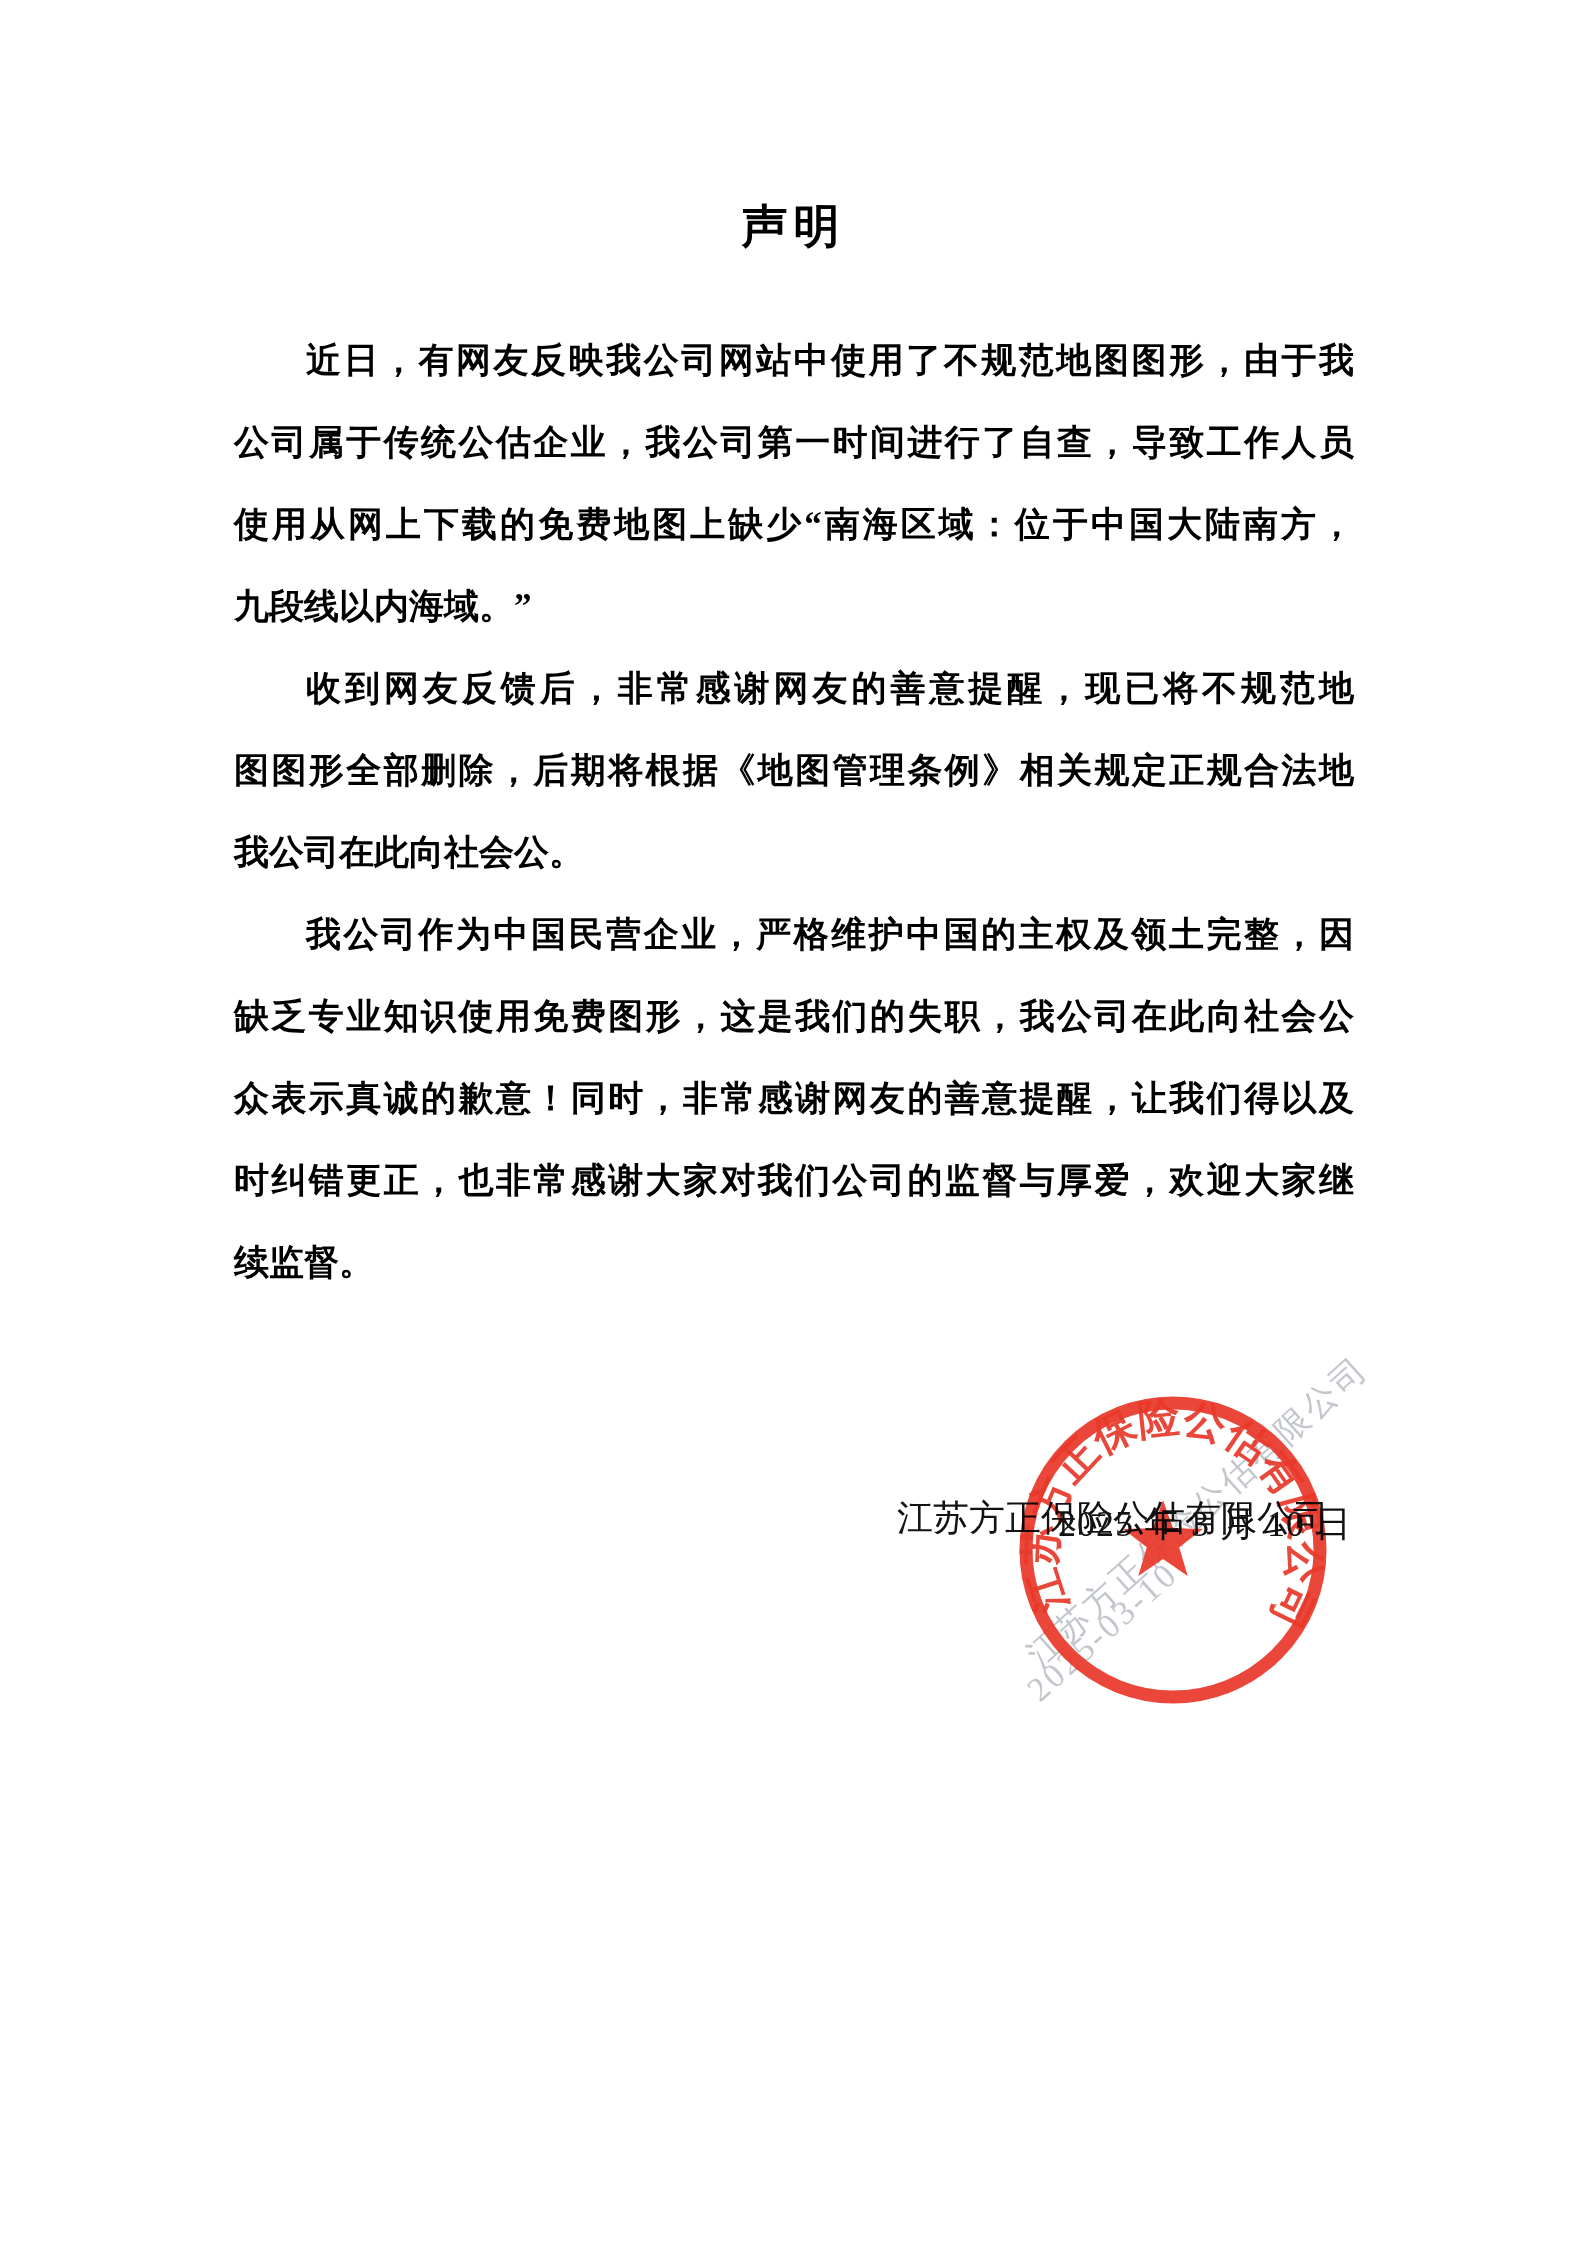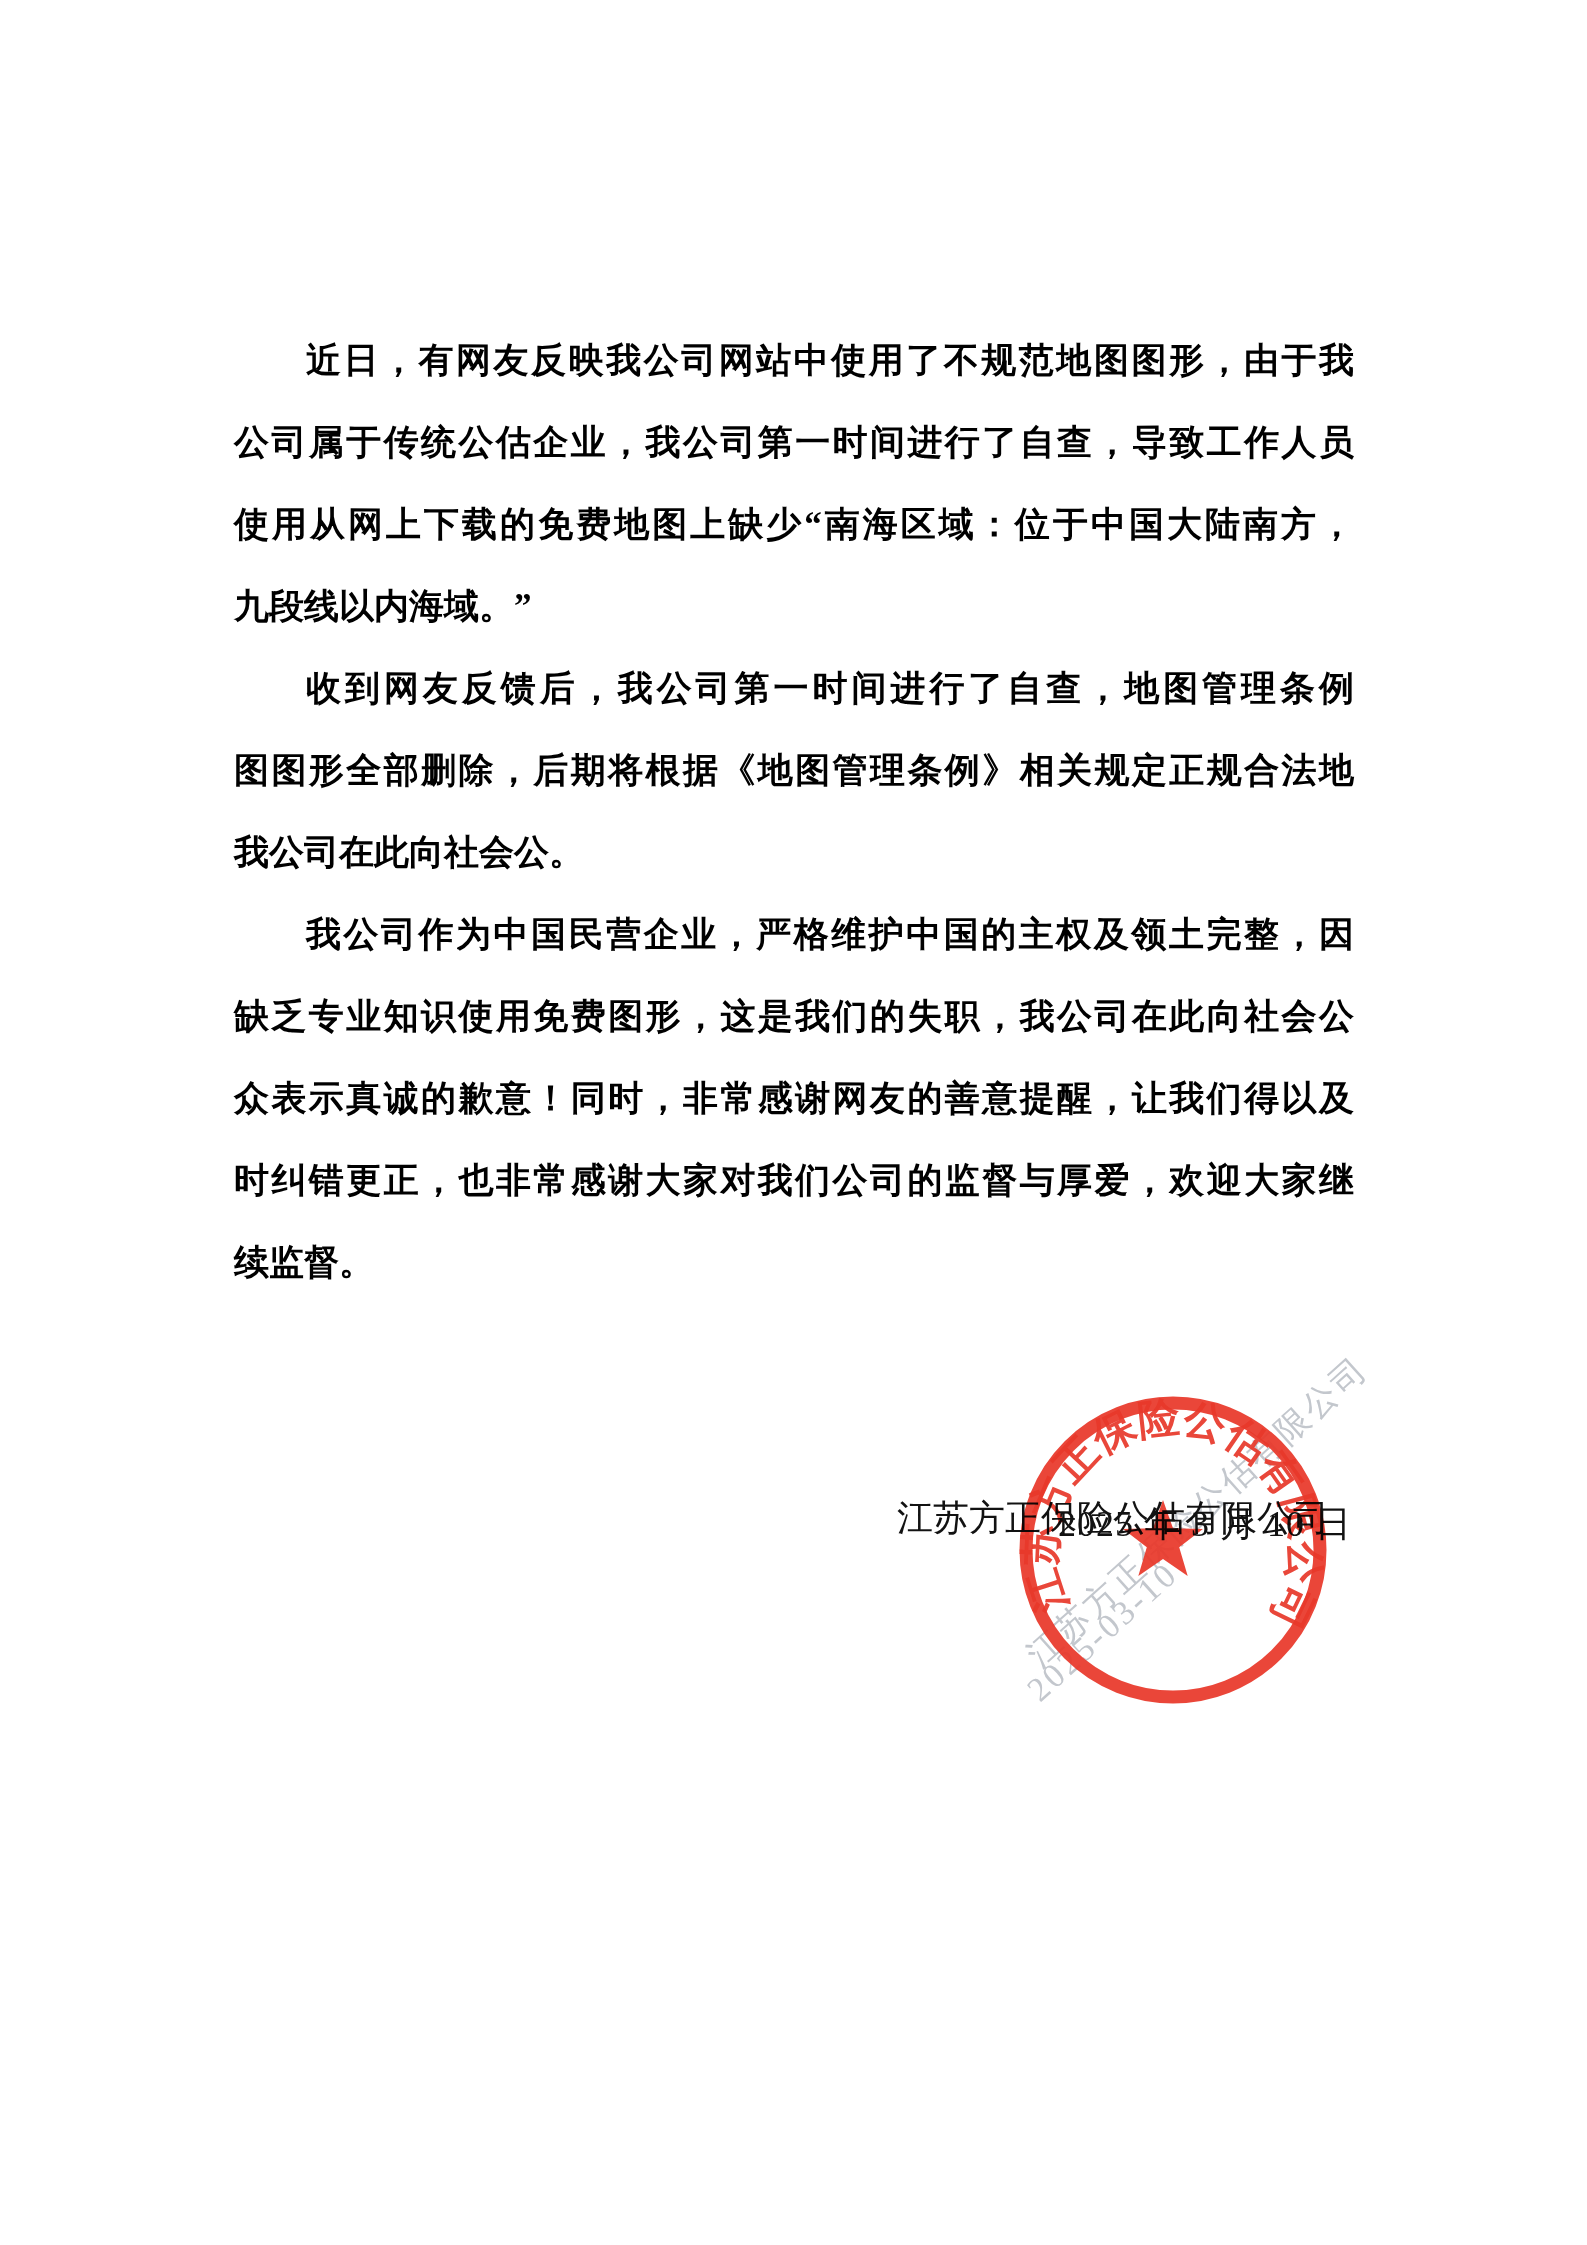--- a/index.html
+++ b/index.html
@@ -75,30 +75,31 @@
     font-family:"Liberation Serif","DejaVu Serif",serif;
     font-size:34px;
     letter-spacing:3px;
   }
 </style>
 </head>
 <body>
 
 <div class="page">
 
+  <h1 class="title">声明</h1>
 
   <div class="body">
     <div class="para">
       <div class="line first">近日，有网友反映我公司网站中使用了不规范地图图形，由于我</div>
       <div class="line">公司属于传统公估企业，我公司第一时间进行了自查，导致工作人员</div>
       <div class="line">使用从网上下载的免费地图上缺少“南海区域：位于中国大陆南方，</div>
       <div class="line last">九段线以内海域。”</div>
     </div>
     <div class="para">
-      <div class="line first">收到网友反馈后，我公司第一时间进行了自查，地图管理条例</div>
+      <div class="line first">收到网友反馈后，非常感谢网友的善意提醒，现已将不规范地</div>
       <div class="line">图图形全部删除，后期将根据《地图管理条例》相关规定正规合法地</div>
       <div class="line last">我公司在此向社会公。</div>
     </div>
     <div class="para">
       <div class="line first">我公司作为中国民营企业，严格维护中国的主权及领土完整，因</div>
       <div class="line">缺乏专业知识使用免费图形，这是我们的失职，我公司在此向社会公</div>
       <div class="line">众表示真诚的歉意！同时，非常感谢网友的善意提醒，让我们得以及</div>
       <div class="line">时纠错更正，也非常感谢大家对我们公司的监督与厚爱，欢迎大家继</div>
       <div class="line last">续监督。</div>
     </div>

